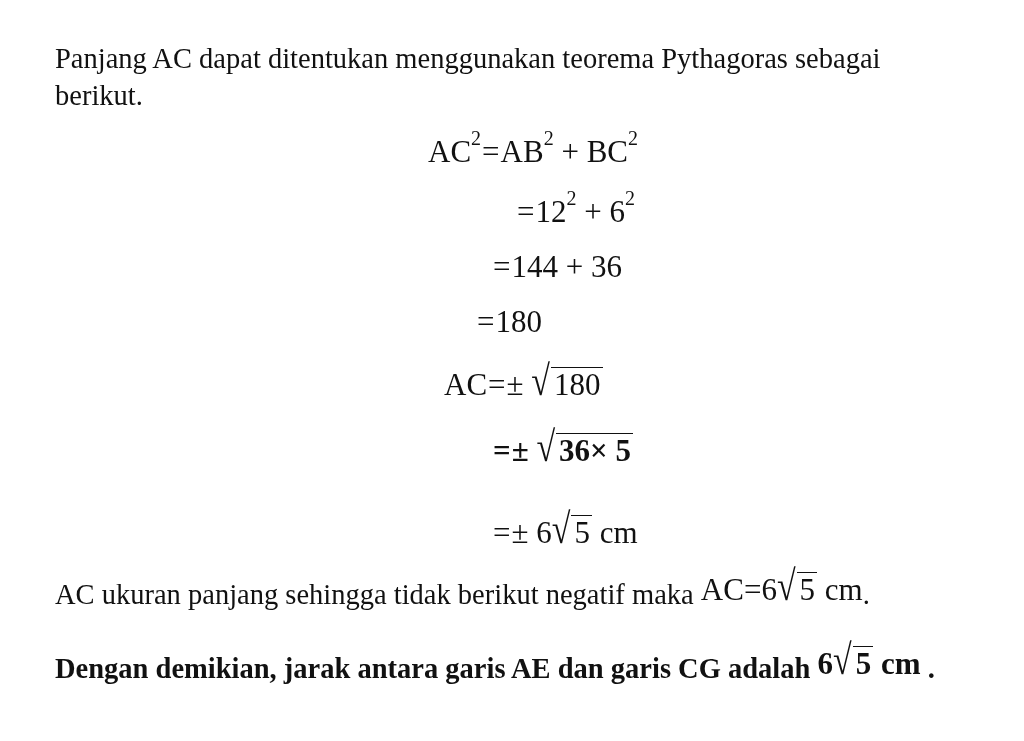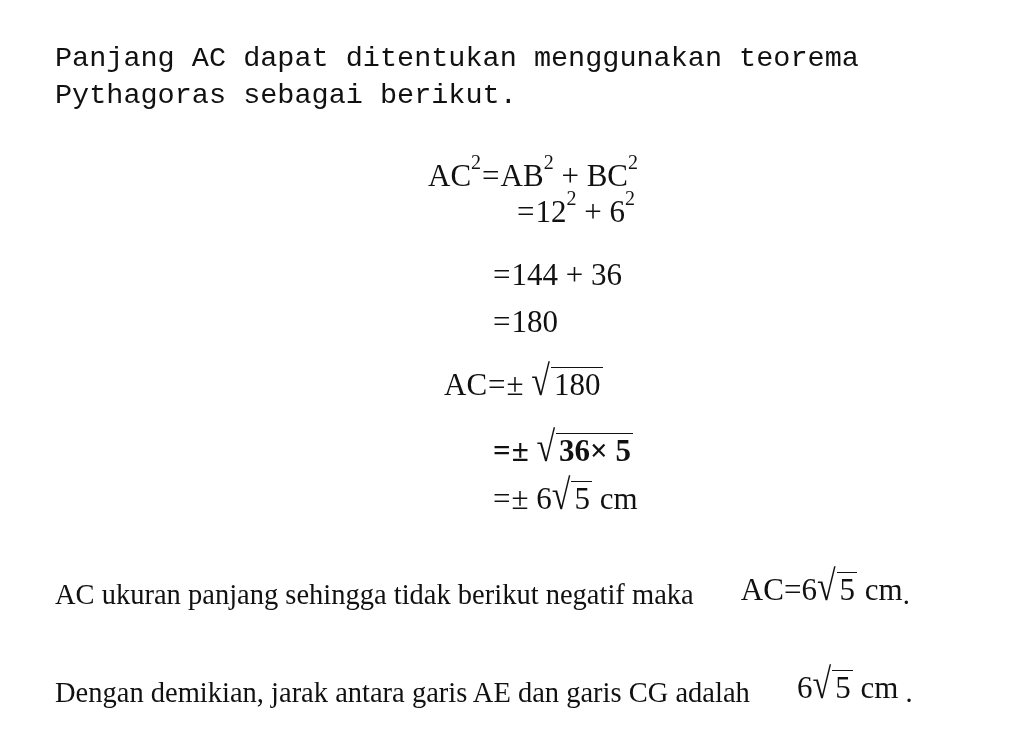--- a/index.html
+++ b/index.html
@@ -1,61 +1,61 @@
 <!DOCTYPE html>
 <html><head>
 <meta charset="utf-8">
 <style>
   html, body { margin:0; padding:0; background:#ffffff; }
   body { width:1024px; height:741px; position:relative; overflow:hidden;
          font-family:"Liberation Serif", "DejaVu Serif", serif; color:#111; }
   .para { position:absolute; left:55px; font-size:28.5px; line-height:37px; }
-  .p1 { top:40px; width:920px;font-family:Liberation Mono, monospace; }
+  .p1 { top:40px; width:920px; }
   .p2 { top:574px; }
-  .p3 { top:672px; }
+  .p3 { top:648px;font-weight:bold; }
   .eq { position:absolute; font-size:31px; white-space:nowrap; line-height:40px; }
   .eq .sym { margin:0 1px; }
   sup { font-size:20px; position:relative; top:-4px; vertical-align:top; line-height:1; }
   .sqrt { display:inline-block; position:relative; }
   .sqrt .rad { display:inline-block; font-size:34px; transform:scaleY(1.25); transform-origin:bottom; margin-right:1px; position:relative; top:2px; }
   .sqrt .radicand { border-top:1.5px solid #111; padding:0 2px 0 3px; display:inline-block; line-height:34px; }
-  .inline-math { font-size:31px; position:relative; top:-4px;margin-left:40px; }
+  .inline-math { font-size:31px; position:relative; top:-4px; }
 </style>
 </head>
 <body>
 
 <div class="para p1">Panjang AC dapat ditentukan menggunakan teorema Pythagoras sebagai berikut.</div>
 
-<div class="eq" style="left:428px;top:132px;margin-top:24px;">
+<div class="eq" style="left:428px;top:132px;">
   <span>AC</span><sup>2</sup><span class="sym">=</span><span>AB</span><sup>2</sup> <span>+</span> <span>BC</span><sup>2</sup>
 </div>
 
 <div class="eq" style="left:516px;top:192px;">
   <span class="sym">=</span><span>12</span><sup>2</sup> <span>+</span> <span>6</span><sup>2</sup>
 </div>
 
-<div class="eq" style="left:492px;top:255px;">
+<div class="eq" style="left:492px;top:247px;">
   <span class="sym">=</span><span>144 + 36</span>
 </div>
 
-<div class="eq" style="left:492px;top:302px;">
+<div class="eq" style="left:476px;top:302px;">
   <span class="sym">=</span><span>180</span>
 </div>
 
 <div class="eq" style="left:444px;top:364px;">
   <span>AC</span><span class="sym">=</span><span>±</span>
   <span class="sqrt"><span class="rad">√</span><span class="radicand">180</span></span>
 </div>
 
 <div class="eq" style="left:492px;top:430px;font-weight:bold;">
   <span class="sym">=</span><span>±</span>
   <span class="sqrt"><span class="rad">√</span><span class="radicand">36× 5</span></span>
 </div>
 
-<div class="eq" style="left:492px;top:478px;">
+<div class="eq" style="left:492px;top:512px;">
   <span class="sym">=</span><span>±</span> <span>6</span><span class="sqrt"><span class="rad">√</span><span class="radicand">5</span></span> <span>cm</span>
 </div>
 
 <div class="para p2">
   <span>AC ukuran panjang sehingga tidak berikut negatif maka</span>
   <span class="inline-math"><span>AC</span><span>=</span><span>6</span><span class="sqrt"><span class="rad">√</span><span class="radicand">5</span></span> <span>cm</span></span><span>.</span>
 </div>
 
 <div class="para p3">
   <span>Dengan demikian, jarak antara garis AE dan garis CG adalah</span>

